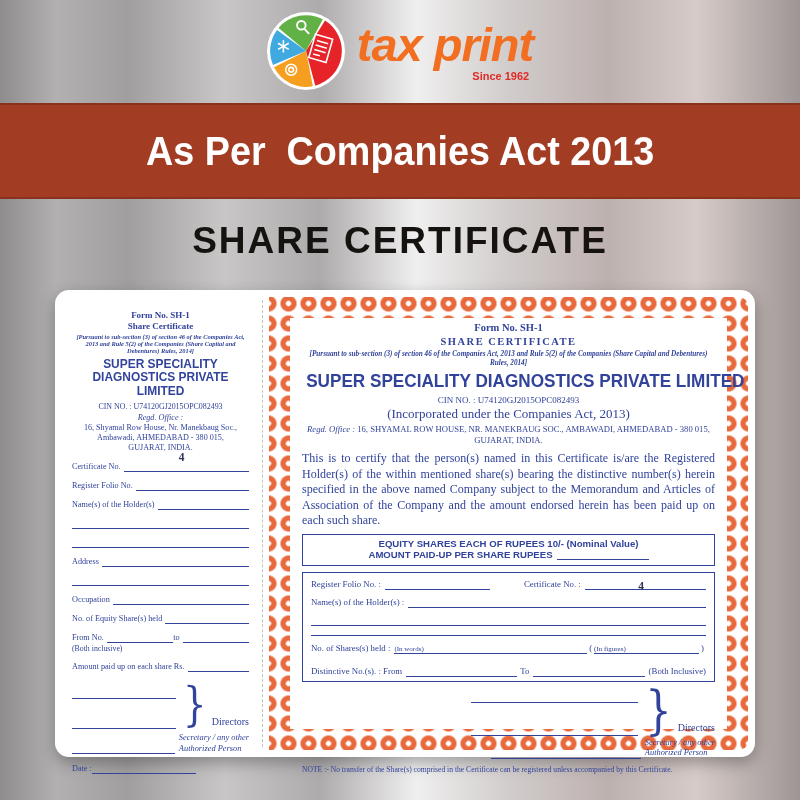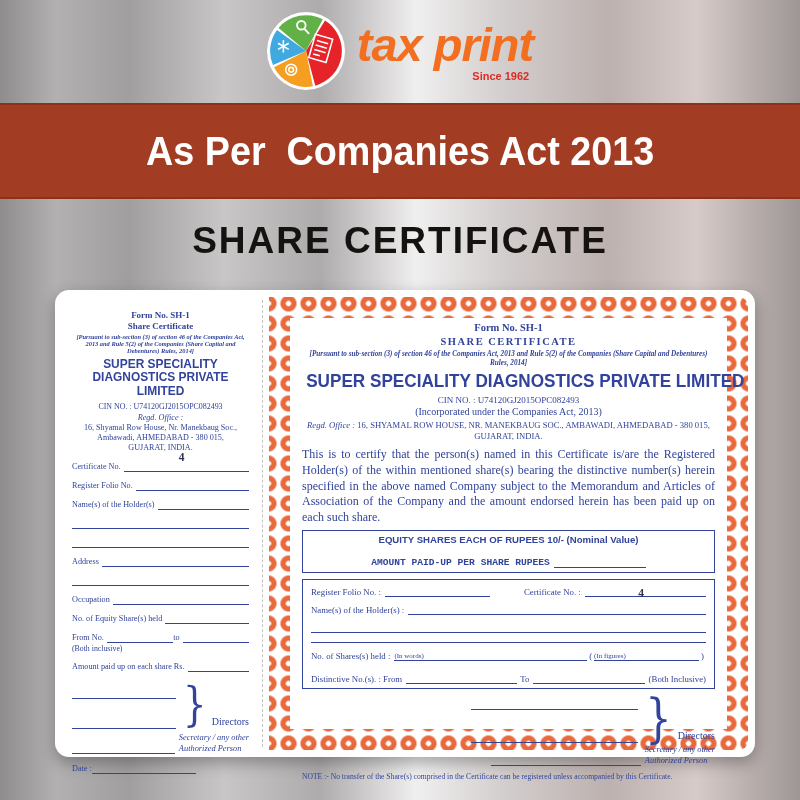--- a/index.html
+++ b/index.html
@@ -54,27 +54,27 @@
     background-image:radial-gradient(circle,#ffffff 2.4px,#E8693C 3px 7.6px,#ffffff 8.4px);
     background-size:20px 20px;background-position:center;}
   .main-inner{position:absolute;inset:21px;background:#fff;padding:4px 12px 2px;box-sizing:border-box;
     font-size:8.8px;line-height:1.2;}
   .m-form{text-align:center;font-weight:bold;font-size:10.5px;}
   .m-title{text-align:center;font-weight:bold;font-size:10.5px;letter-spacing:1.5px;margin-top:1px;}
   .m-purs{text-align:center;font-style:italic;font-weight:bold;font-size:7.2px;line-height:1.25;margin-top:2px;}
   .m-company{text-align:center;font-family:"Liberation Sans",sans-serif;font-weight:bold;font-size:17.5px;
     white-space:nowrap;transform:scaleX(.98);margin-top:3px;}
   .m-cin{text-align:center;font-size:9px;margin-top:3px;}
-  .m-inc{text-align:center;font-size:10px;}
+  .m-inc{text-align:center;font-size:13px;}
   .m-regd{text-align:center;font-size:8.6px;line-height:1.3;margin-top:2px;}
   .m-regd .it{font-style:italic;}
   .m-cert{text-align:justify;font-size:12px;line-height:1.3;margin-top:5px;}
   .box1{border:1.5px solid #31439b;margin-top:5px;padding:3px 8px 4px;text-align:center;
     font-family:"Liberation Sans",sans-serif;font-weight:bold;font-size:9.6px;}
-  .box1 .l2{margin-top:11px;display:flex;justify-content:center;align-items:center;font-family:Liberation Mono, monospace;}
+  .box1 .l2{margin-top:0;display:flex;justify-content:center;align-items:flex-start;}
   .box1 .l2 .fill{flex:0 0 92px;margin-left:4px;}
   .box2{border:1px solid #31439b;margin-top:6px;padding:5px 8px 4px;}
   .b2row{display:flex;align-items:flex-end;margin-top:7px;}
   .b2row:first-child{margin-top:1px;}
   .b2row .lbl{white-space:nowrap;padding-right:4px;}
   .gap{flex:0 0 34px;}
   .mid{flex:0 0 105px;}
   .b2divider{border-top:1px solid #31439b;margin-top:9px;}
   .wordsub{position:absolute;top:2px;left:0;right:0;text-align:left;font-size:7px;border:none;height:auto;}
   .sharesrow .paren{padding:0 2px;}

